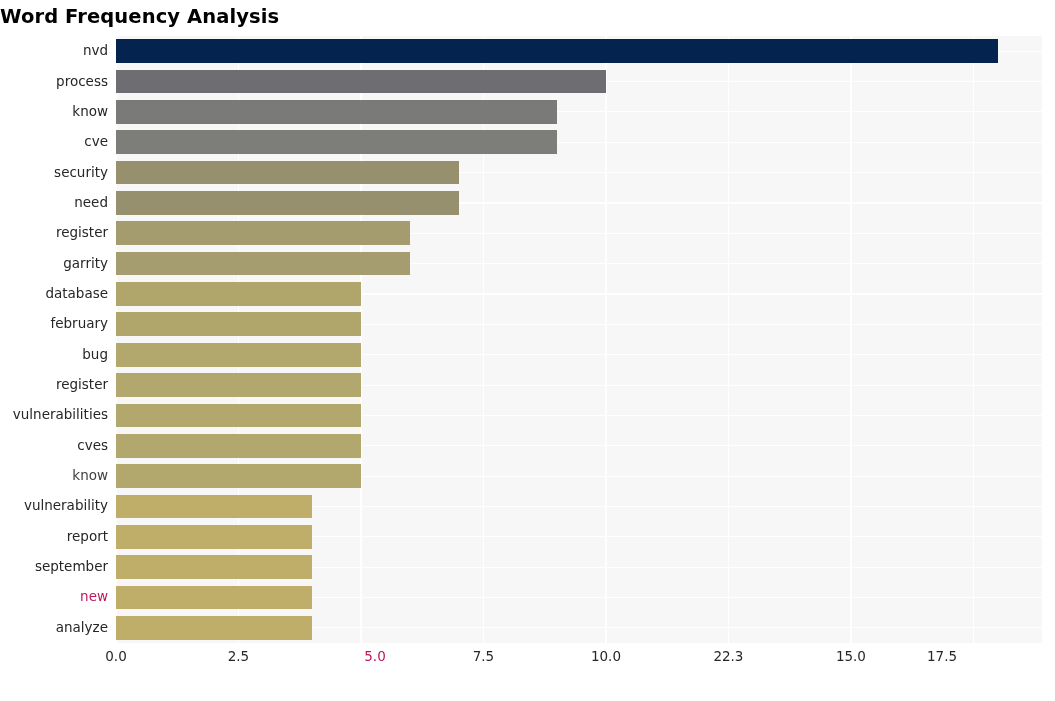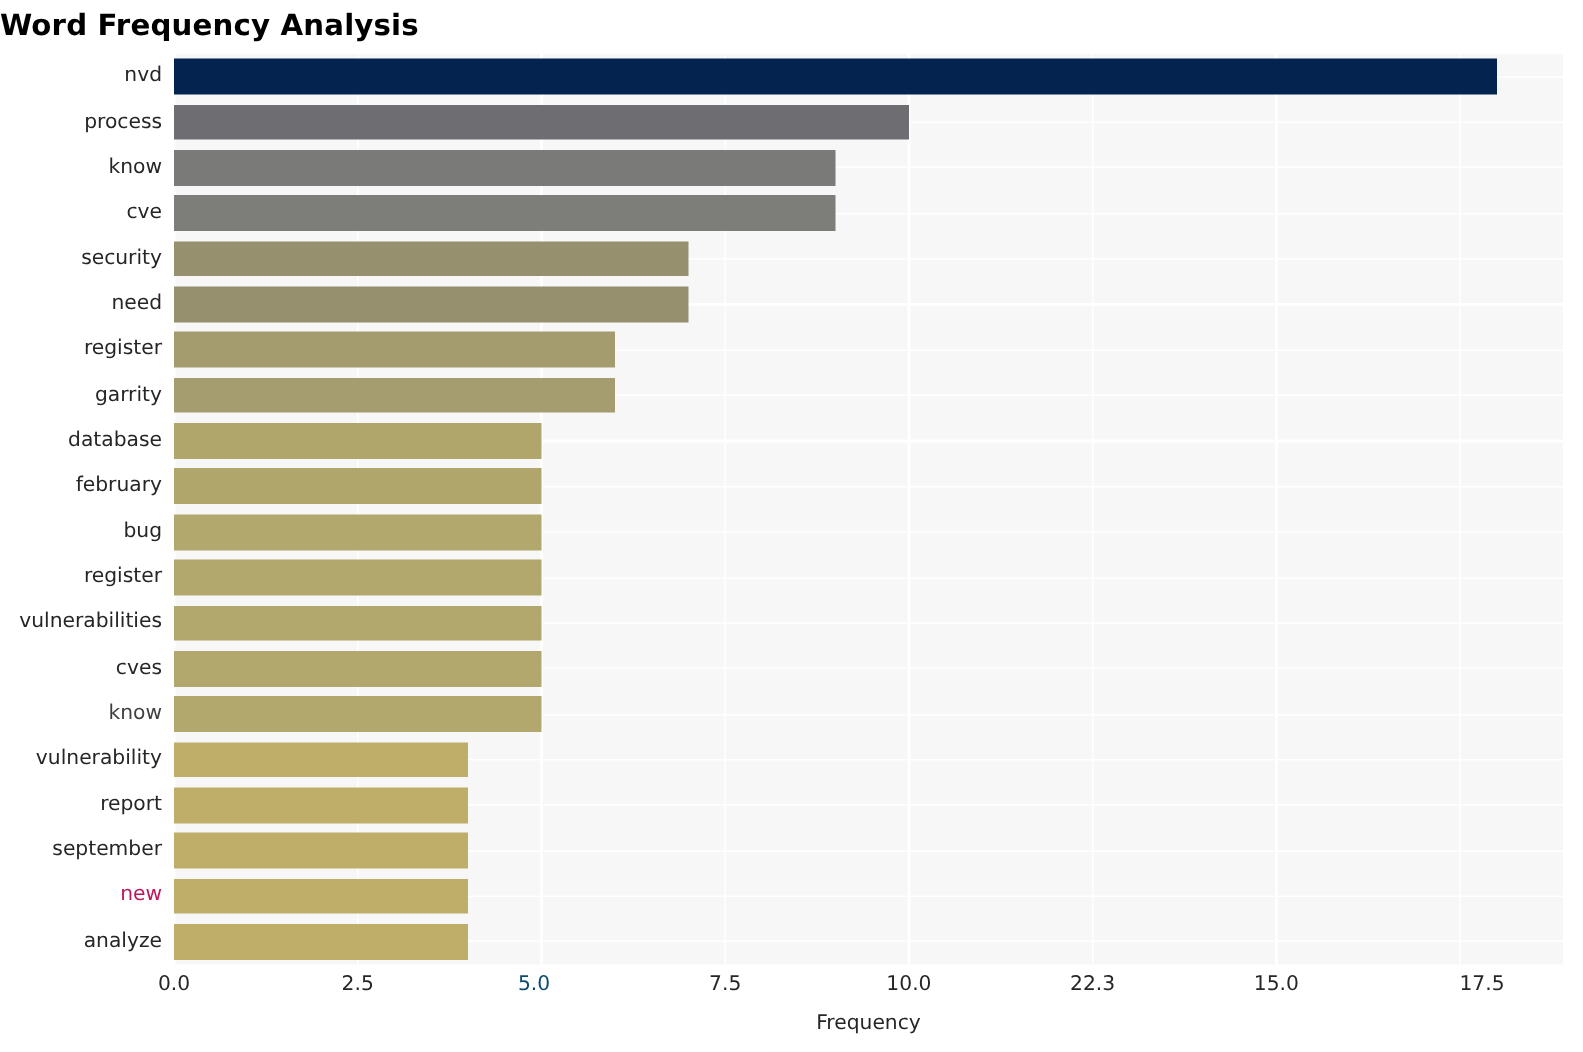--- a/index.html
+++ b/index.html
@@ -198,23 +198,22 @@
       <div class="y-tick-label" style="top: 463.425px; color: rgb(38, 38, 38);">vulnerability</div>
       <div class="y-tick-label" style="top: 493.775px; color: rgb(38, 38, 38);">report</div>
       <div class="y-tick-label" style="top: 524.125px; color: rgb(38, 38, 38);">september</div>
       <div class="y-tick-label" style="top: 554.475px; color: #be185d;">new</div>
       <div class="y-tick-label" style="top: 584.825px; color: rgb(38, 38, 38);">analyze</div>
     </div>
 
   <div id="x-tick-labels">
       <div class="x-tick-label" style="left: 0px; color: rgb(38, 38, 38);">0.0</div>
       <div class="x-tick-label" style="left: 122.487px; color: rgb(38, 38, 38);">2.5</div>
-      <div class="x-tick-label" style="left: 240px; color: #0c4a6e;">5.0</div>
+      <div class="x-tick-label" style="left: 259px; color: #be185d;">5.0</div>
       <div class="x-tick-label" style="left: 367.46px; color: rgb(38, 38, 38);">7.5</div>
       <div class="x-tick-label" style="left: 489.947px; color: rgb(38, 38, 38);">10.0</div>
       <div class="x-tick-label" style="left: 612.434px; color: rgb(38, 38, 38);">22.3</div>
       <div class="x-tick-label" style="left: 734.921px; color: rgb(38, 38, 38);">15.0</div>
-      <div class="x-tick-label" style="left: 872px; color: rgb(38, 38, 38);">17.5</div>
+      <div class="x-tick-label" style="left: 826px; color: rgb(38, 38, 38);">17.5</div>
     </div>
 
-  <div id="x-axis-label">Frequency</div>
 
 </div>
 
 </body></html>

